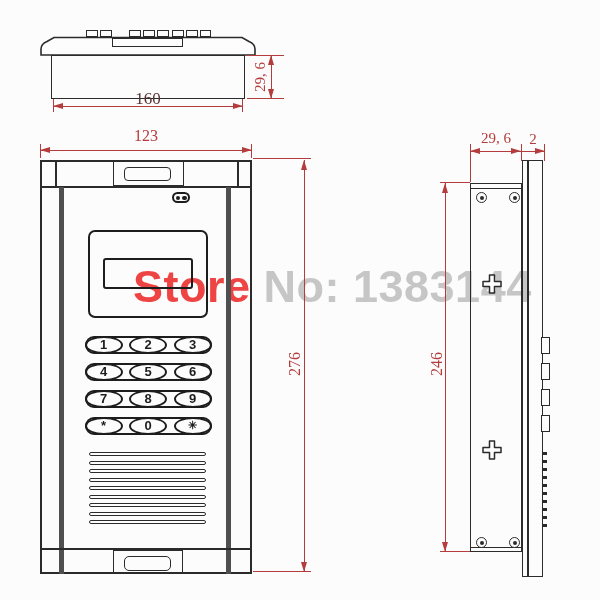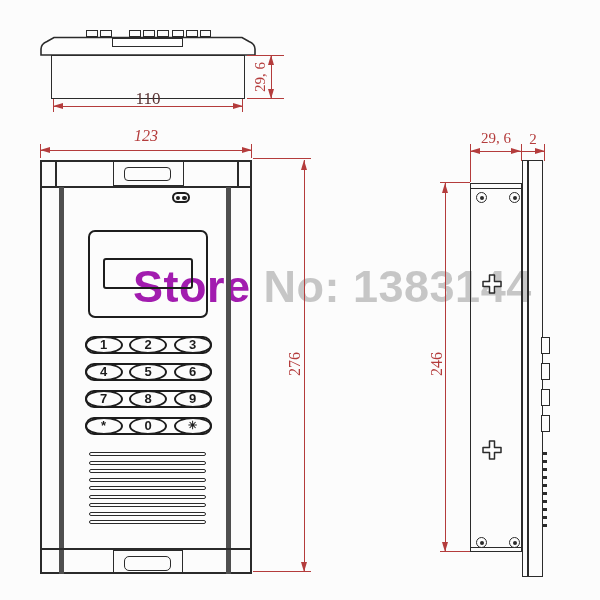--- a/index.html
+++ b/index.html
@@ -40,21 +40,21 @@
   .screw i{position:absolute;left:3px;top:3px;width:4px;height:4px;border-radius:50%;background:#2b2b2b;}
   .stab{position:absolute;left:541px;width:9px;height:17px;border:1.8px solid #2b2b2b;background:#fdfdfd;}
   .sdash{position:absolute;left:542px;width:5px;height:2.5px;background:#2b2b2b;}
 </style>
 </head>
 <body>
 
 <div id="stage">
 
   <div id="watermark">
-    <span style="color:#a21caf">Store</span><span style="color:#c6c6c6"> No: 1383144</span>
+    <span style="color:#ef4444">Store</span><span style="color:#c6c6c6"> No: 1383144</span>
   </div>
 
   <div>
 
     <div class="box" style="left:86px;top:30px;width:12px;height:7px;"></div>
     <div class="box" style="left:100px;top:30px;width:12px;height:7px;"></div>
     <div class="box" style="left:129px;top:30px;width:12px;height:7px;"></div>
     <div class="box" style="left:143px;top:30px;width:12px;height:7px;"></div>
     <div class="box" style="left:157px;top:30px;width:12px;height:7px;"></div>
     <div class="box" style="left:172px;top:30px;width:12px;height:7px;"></div>
@@ -66,38 +66,38 @@
     </svg>
     <div class="boxw" style="left:112px;top:38px;width:71px;height:9px;"></div>
 
     <div class="box" style="left:51px;top:55px;width:194px;height:44px;"></div>
 
     <div class="rln" style="left:53px;top:99px;width:1px;height:13px;"></div>
     <div class="rln" style="left:242px;top:99px;width:1px;height:13px;"></div>
     <div class="rln" style="left:53px;top:106px;width:190px;height:1px;"></div>
     <div class="arr l" style="left:53px;top:103px;"></div>
     <div class="arr r" style="left:233px;top:103px;"></div>
-    <div class="dimtxt" style="left:120px;top:91px;width:56px;font-size:17px;color:#5a3434;">110</div>
+    <div class="dimtxt" style="left:120px;top:91px;width:56px;font-size:17px;color:#5a3434;">160</div>
 
     <div class="rln" style="left:247px;top:55px;width:37px;height:1px;"></div>
     <div class="rln" style="left:247px;top:98px;width:37px;height:1px;"></div>
     <div class="rln" style="left:271px;top:55px;width:1px;height:44px;"></div>
     <div class="arr u" style="left:268px;top:55px;"></div>
     <div class="arr d" style="left:268px;top:89px;"></div>
     <div class="dimtxt vtxt" style="left:237px;top:69px;width:46px;height:16px;font-size:15px;">29, 6</div>
   </div>
 
   <div>
 
     <div class="rln" style="left:40px;top:144px;width:1px;height:14px;"></div>
     <div class="rln" style="left:251px;top:144px;width:1px;height:14px;"></div>
     <div class="rln" style="left:40px;top:150px;width:212px;height:1px;"></div>
     <div class="arr l" style="left:40px;top:147px;"></div>
     <div class="arr r" style="left:242px;top:147px;"></div>
-    <div class="dimtxt" style="left:118px;top:128px;width:56px;font-style:italic;">123</div>
+    <div class="dimtxt" style="left:118px;top:128px;width:56px;">123</div>
 
     <div class="abs" style="left:40px;top:160px;width:212px;height:414px;border:2px solid #2b2b2b;"></div>
 
     <div class="dln" style="left:40px;top:186px;width:212px;height:1.6px;"></div>
     <div class="dln" style="left:55px;top:160px;width:1.5px;height:27px;"></div>
     <div class="dln" style="left:237px;top:160px;width:1.5px;height:27px;"></div>
     <div class="box" style="left:113px;top:161px;width:71px;height:25px;"></div>
     <div class="box" style="left:124px;top:167px;width:47px;height:14px;border-radius:4px;"></div>
 
     <div class="rail" style="left:59px;top:187px;height:387px;"></div>

